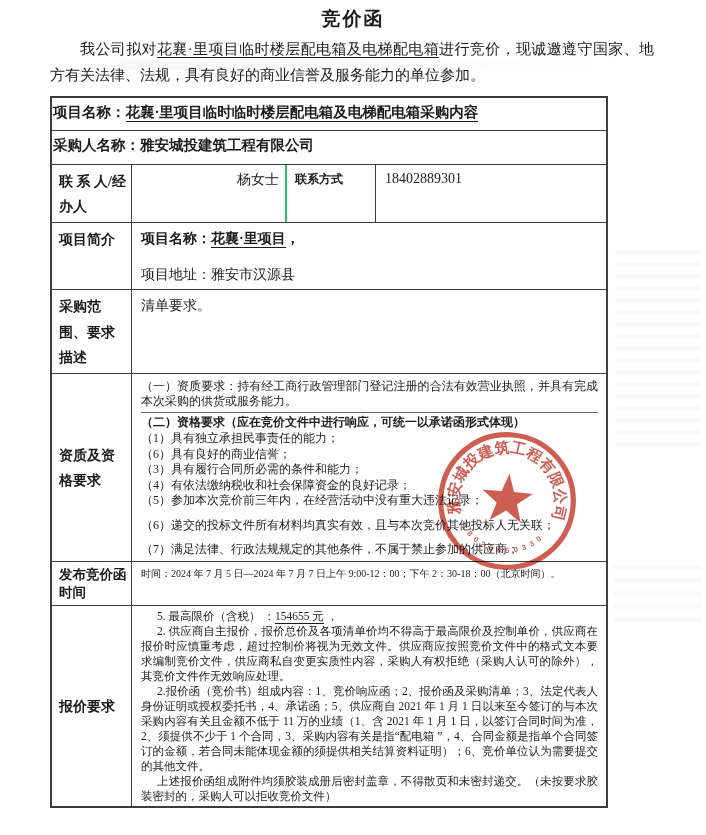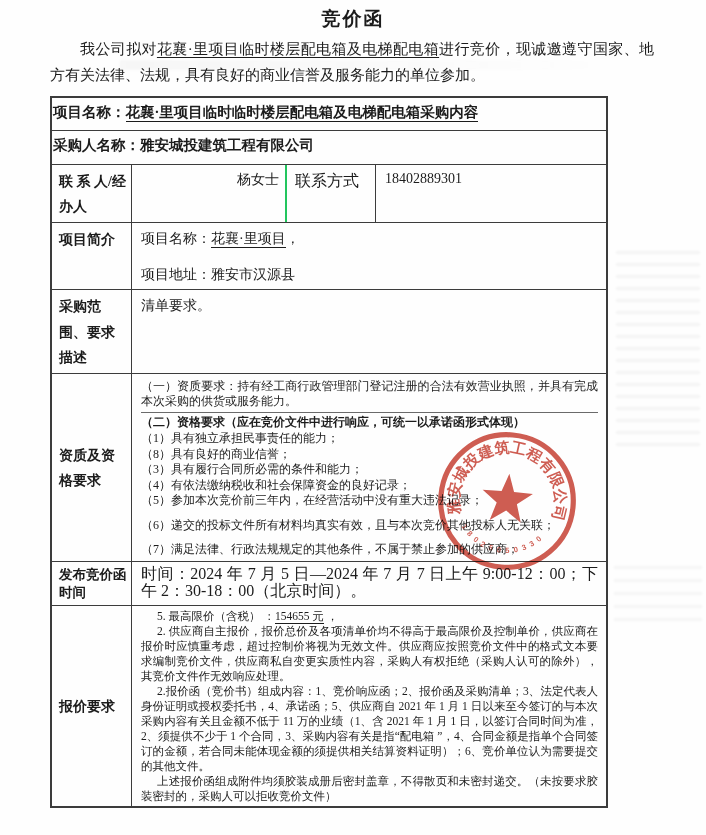--- a/index.html
+++ b/index.html
@@ -49,28 +49,28 @@
   .r2{min-height:33px;}
   .r3{min-height:50px;}
   .r4{min-height:66px;}
   .r5{min-height:52px;justify-content:flex-end;}
   .r6{min-height:54px;}
   .r7{min-height:174px;}
   .r8{min-height:38px;}
   .r9{min-height:164px;}
 
   .c-person{flex:0 0 155px;width:155px;box-sizing:border-box;border-right:2px solid #22c55e;padding:6px 6px 3px 9px;font-size:14px;text-align:right;}
-  .c-mlabel{flex:0 0 89px;width:89px;box-sizing:border-box;border-right:1px solid #3c3c3c;padding:6px 3px 3px 8px;font-size:16px;font-weight:normal;}
+  .c-mlabel{flex:0 0 89px;width:89px;box-sizing:border-box;border-right:1px solid #3c3c3c;padding:6px 3px 3px 8px;font-size:12px;font-weight:bold;}
   .c-phone{flex:1 1 auto;box-sizing:border-box;padding:6px 6px 3px 9px;font-size:14px;}
 
   .r4 .tcontent{font-size:14px;padding-top:7px;}
-  .r4 .intro-line1{margin:0 0 18px 0;}
+  .r4 .intro-line1{margin:0 0 18px 0;font-weight:bold;}
   .r5 .tcontent{font-size:14px;padding-top:7px;}
   .r6 .tcontent{font-size:14px;line-height:1.65;padding-top:5px;}
-  .r8 .tcontent{font-size:16px;line-height:17px;padding-top:3px;text-align:justify;}
+  .r8 .tcontent{font-size:10px;line-height:17px;padding-top:3px;text-align:justify;}
 
   .r7 .tcontent{font-size:12px;line-height:15.5px;padding:3px 8px 3px 9px;text-align:justify;}
   .q-sec1{border-bottom:1px solid #6a6a6a;padding:2px 0 3px 0;margin:0;line-height:15px;}
   .q-sec2title{font-weight:bold;margin:2px 0 1px 0;}
   .q-item{margin:0;}
   .q-item.gap{margin-top:9px;}
 
   .r9 .tcontent{font-size:11.5px;line-height:15px;padding:3px 8px 2px 9px;text-align:justify;}
   .r9 p{margin:0;text-indent:1.4em;}
 
@@ -130,21 +130,21 @@
       <div class="tcontent">清单要求。</div>
     </div>
 
 
     <div class="trow r7">
       <div class="tlabel vcenter">资质及资格要求</div>
       <div class="tcontent">
         <p class="q-sec1">（一）资质要求：持有经工商行政管理部门登记注册的合法有效营业执照，并具有完成本次采购的供货或服务能力。</p>
         <p class="q-sec2title">（二）资格要求（应在竞价文件中进行响应，可统一以承诺函形式体现）</p>
         <p class="q-item">（1）具有独立承担民事责任的能力；</p>
-        <p class="q-item">（8）具有良好的商业信誉；</p>
+        <p class="q-item">（6）具有良好的商业信誉；</p>
         <p class="q-item">（3）具有履行合同所必需的条件和能力；</p>
         <p class="q-item">（4）有依法缴纳税收和社会保障资金的良好记录；</p>
         <p class="q-item">（5）参加本次竞价前三年内，在经营活动中没有重大违法记录；</p>
         <p class="q-item gap">（6）递交的投标文件所有材料均真实有效，且与本次竞价其他投标人无关联；</p>
         <p class="q-item gap">（7）满足法律、行政法规规定的其他条件，不属于禁止参加的供应商；</p>
       </div>
     </div>
 
     <div class="trow r8">
       <div class="tlabel compact">发布竞价函时间</div>

